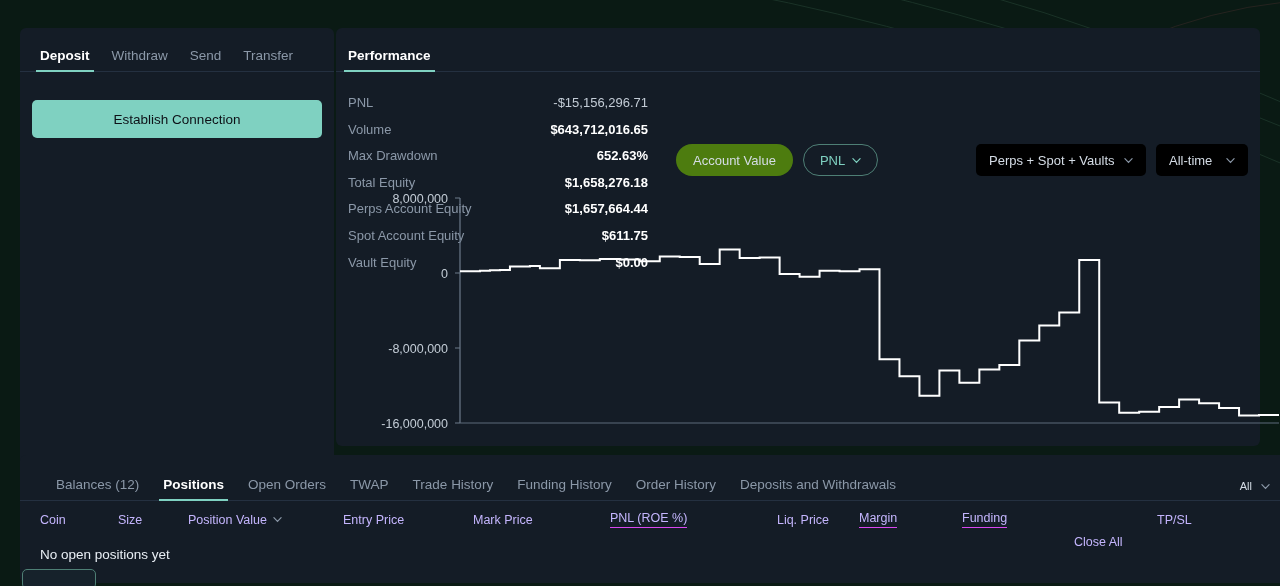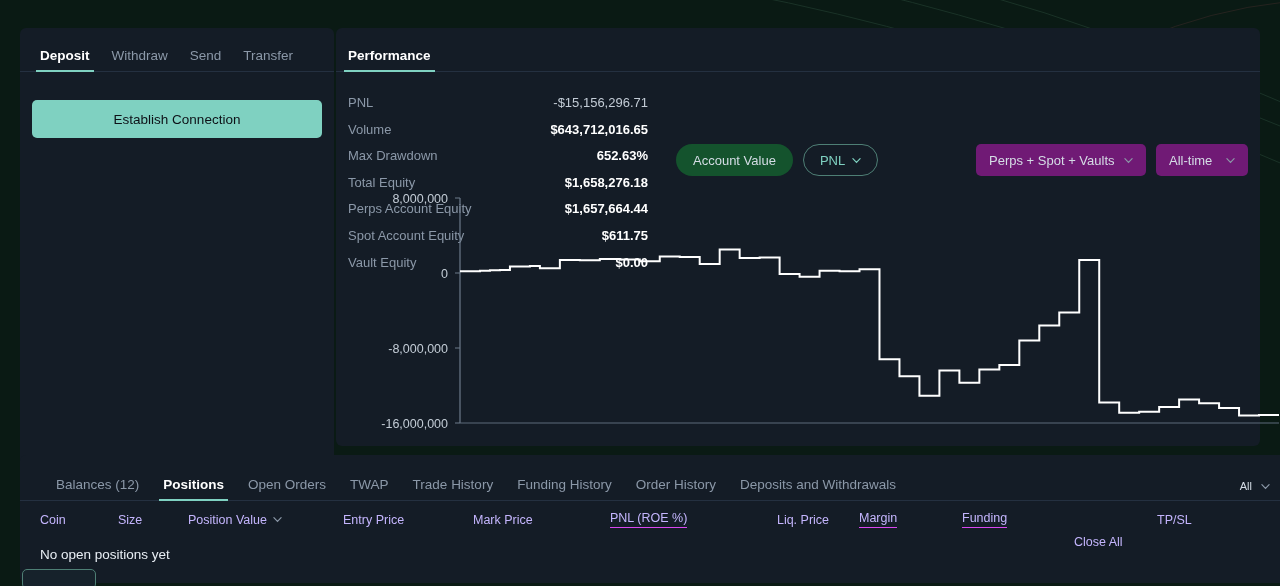--- a/index.html
+++ b/index.html
@@ -83,39 +83,39 @@
 
   
   #chart-controls {
     position: absolute; left: 340px; top: 72px;
     display: flex; align-items: center; gap: 10px;
   }
   .pill {
     display: flex; align-items: center; gap: 7px;
     height: 32px; padding: 0 16px;
     border-radius: 16px;
-    background: #14532d;
+    background: #4d7c0f;
     border: 1px solid transparent;
     color: #d5dde6; font-size: 13px;
     cursor: pointer; white-space: nowrap;
   }
   .pill.selected {
     background: transparent;
     border-color: #4e7f75;
     color: #7fd1c1;
   }
   #right-dropdowns {
     position: absolute; right: 12px; top: 72px;
     display: flex; align-items: center; gap: 10px;
   }
   .dropdown {
     display: flex; align-items: center; justify-content: space-between; gap: 4px;
     height: 32px; padding: 0 13px;
     border-radius: 5px;
-    background: #701a75;
+    background: #000000;
     color: #d5dde6; font-size: 13px;
     cursor: pointer; white-space: nowrap;
   }
   .chev { width: 9px; height: 9px; flex: none; }
   .chev svg { display: block; width: 100%; height: 100%; }
 
   
   #chart-wrap {
     position: absolute; left: 0; top: 116px;
     width: 924px; height: 258px; margin-left: 28px;

